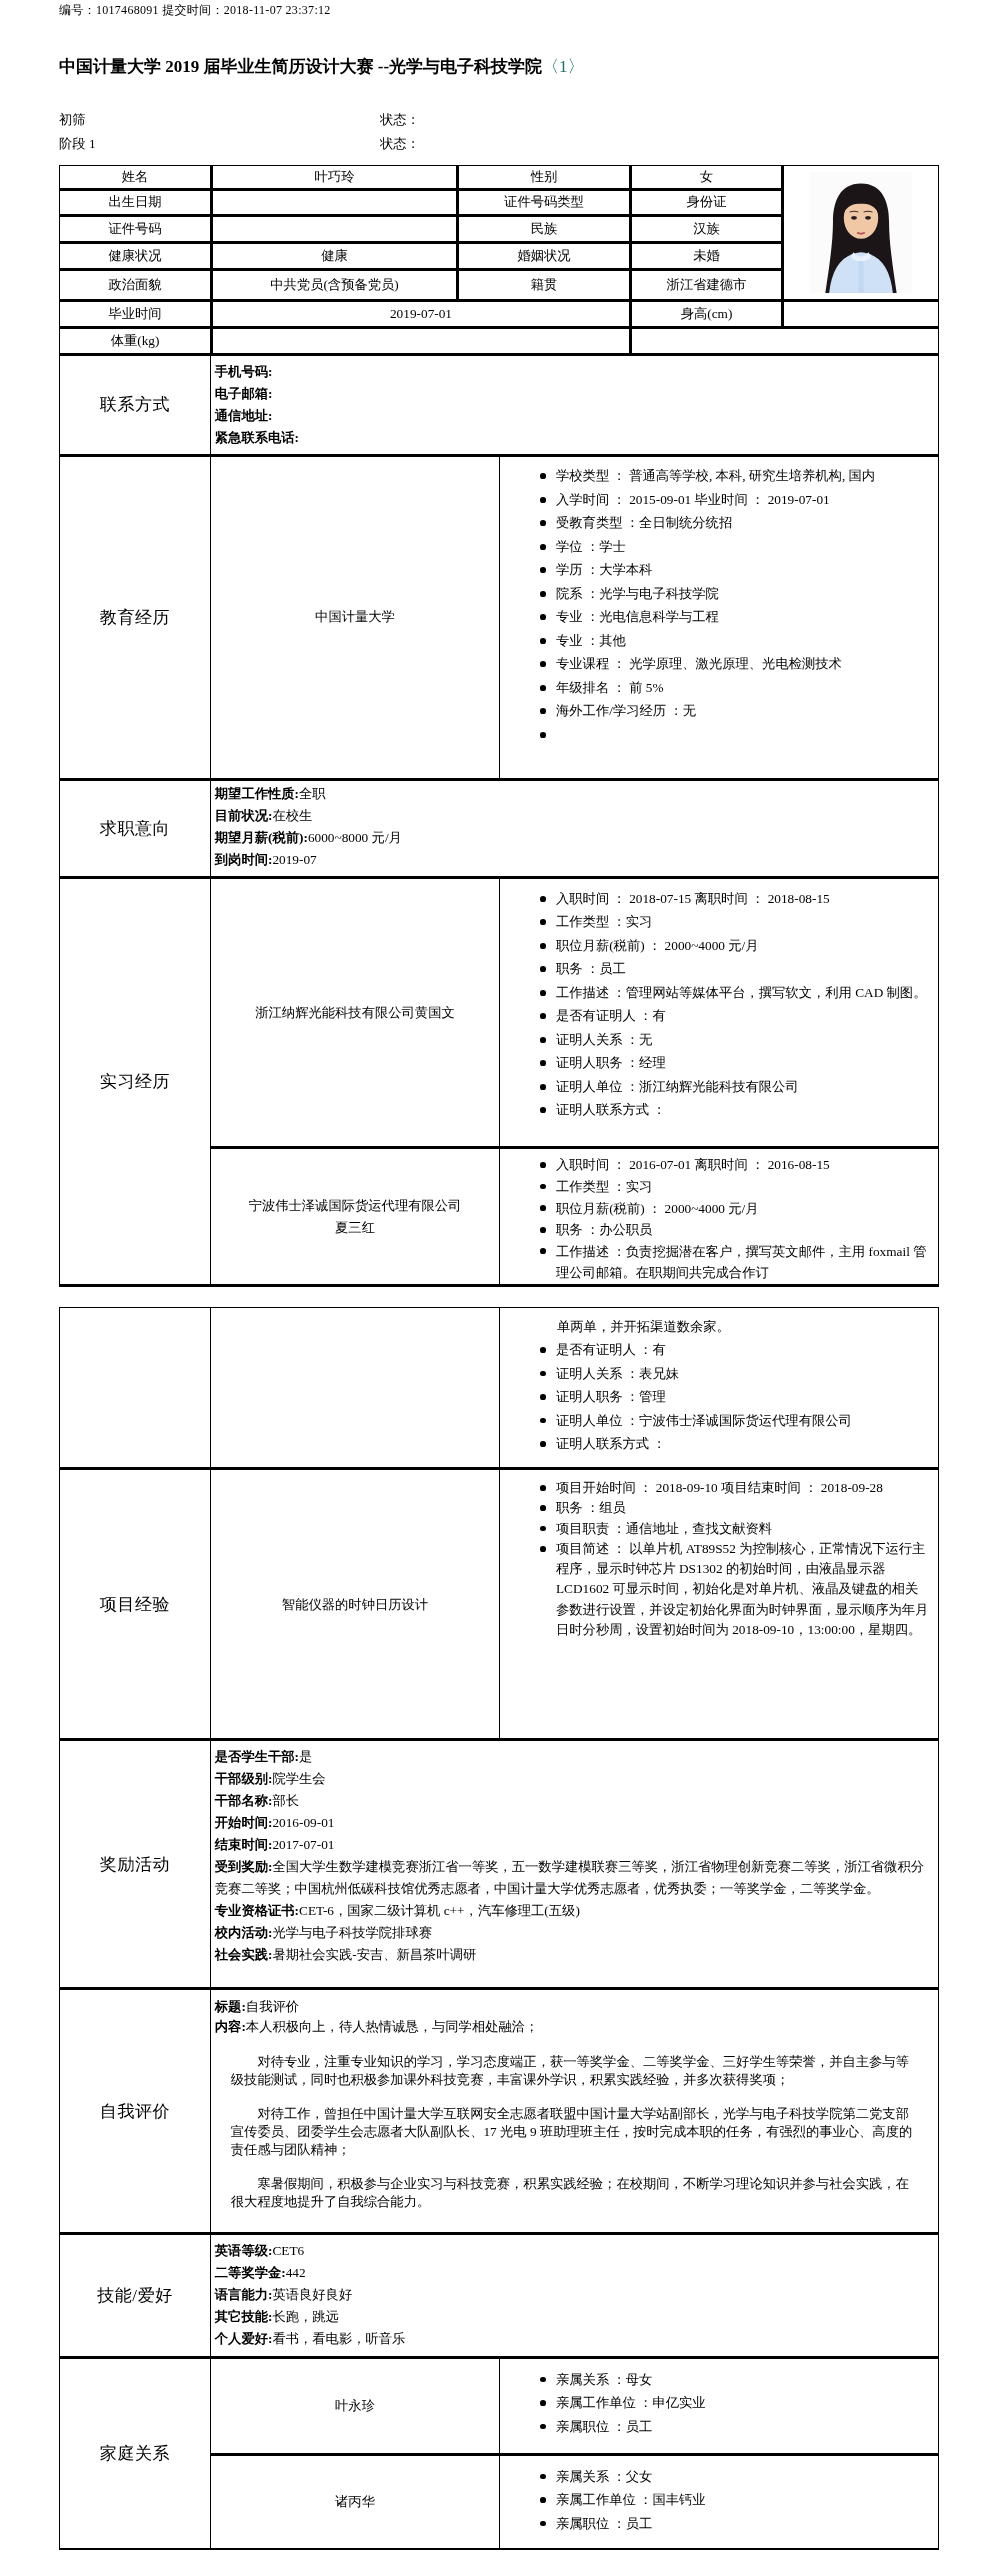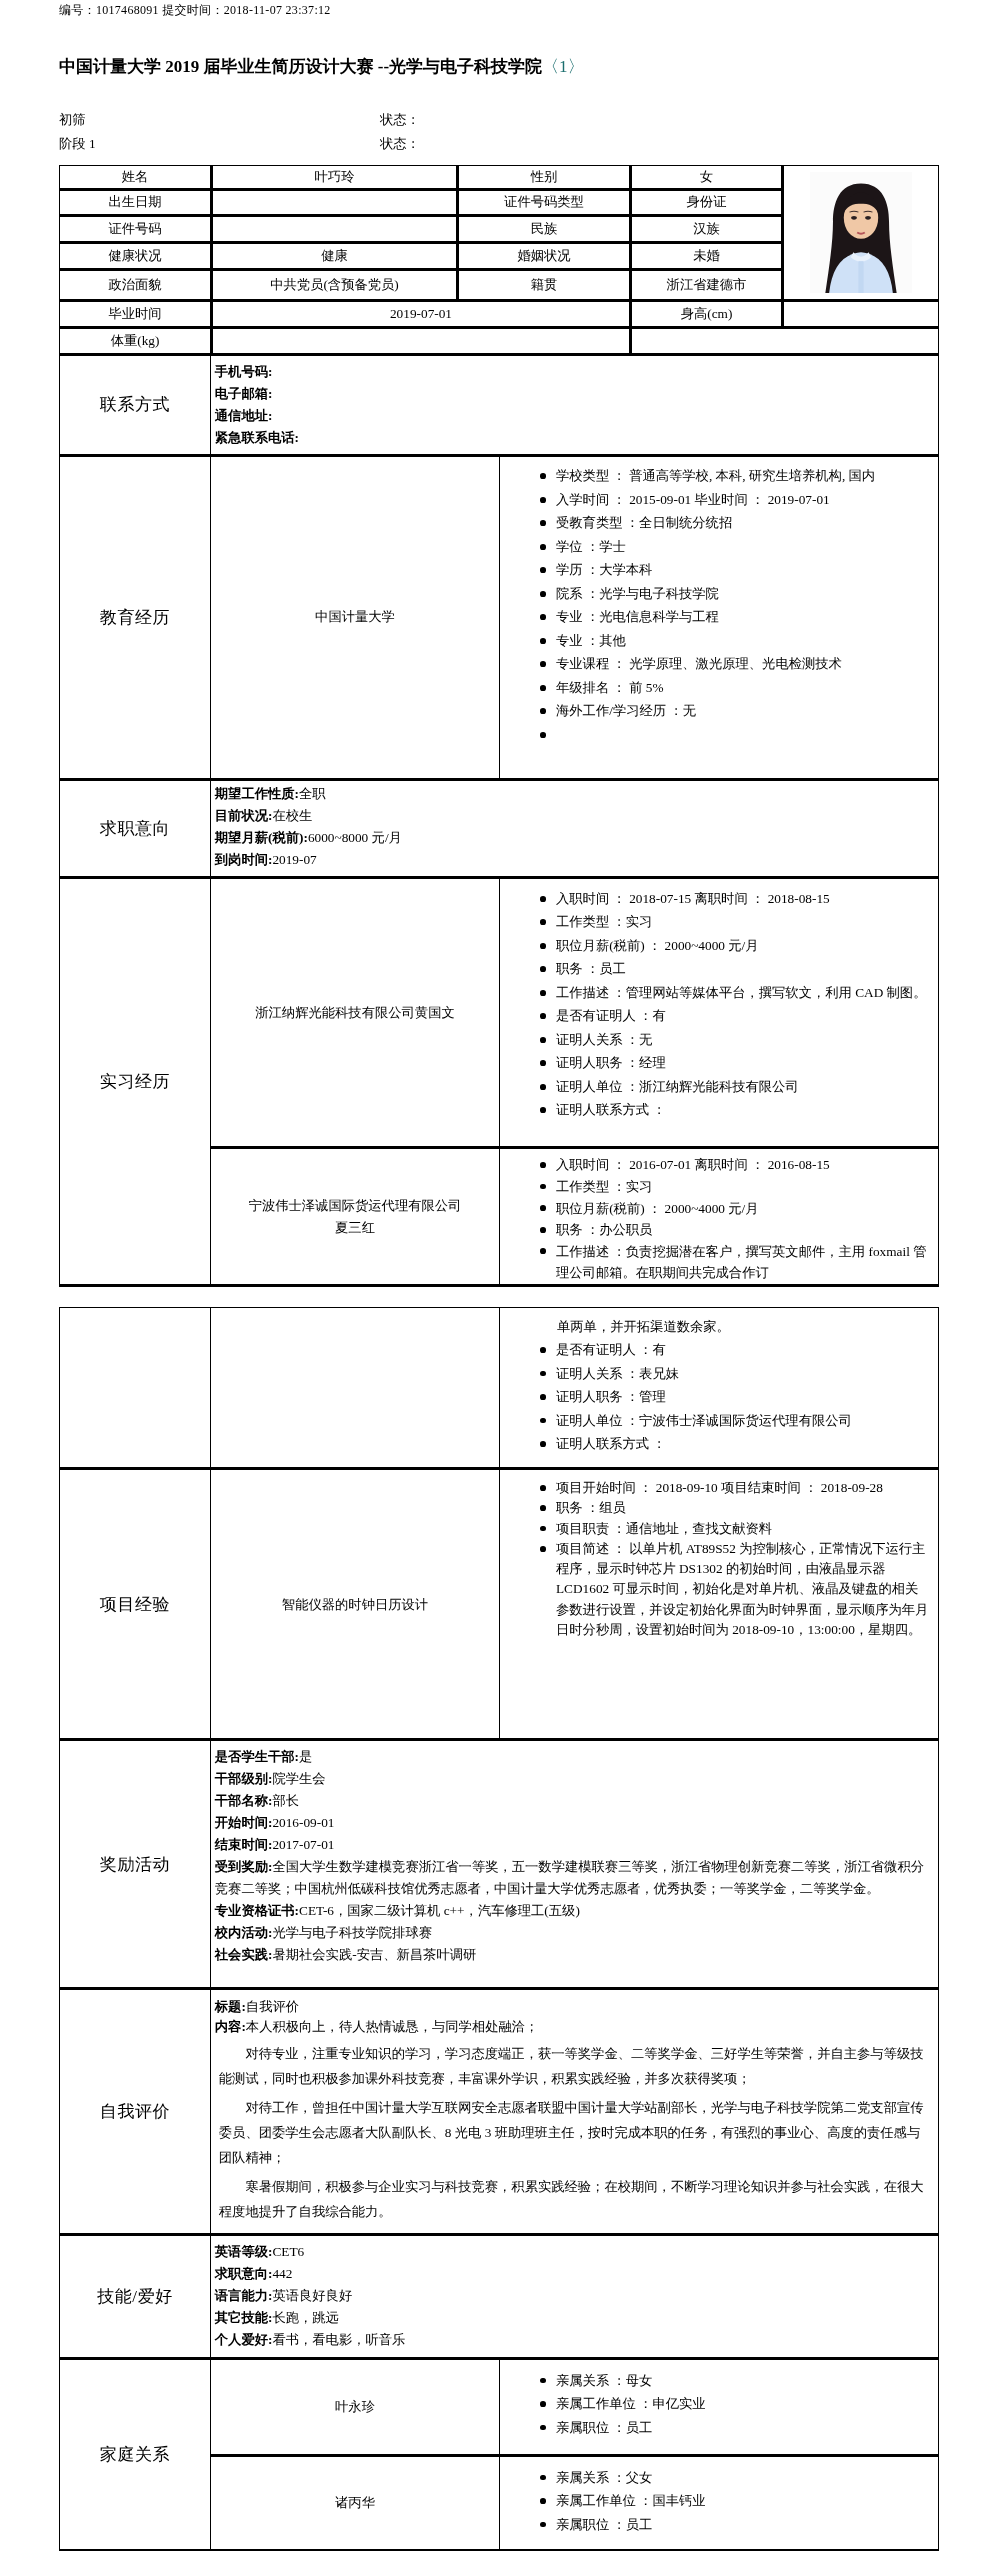--- a/index.html
+++ b/index.html
@@ -48,21 +48,21 @@
   .blist.proj li{line-height:20.3px;min-height:20.3px;}
   .blist.proj li::before{top:7px;}
   .cont-line{font-size:13.3px;line-height:23.5px;padding:6.3px 7.6px 0 57px;}
   
   .kvblock{padding:5.1px 6.3px 5.1px 3.8px;}
   .kv{font-size:13.3px;line-height:22px;}
   .kv b{font-weight:bold;}
   
   .evalblock{padding:6.3px 9px 5.1px 3.8px;}
   .evalblock .kv{line-height:20.3px;}
-  .para{margin:4px;text-indent:2em;font-size:13.3px;line-height:25px;}
+  .para{margin:16px;text-indent:2em;font-size:13.3px;line-height:18px;}
   
   .h-contact{min-height:91px;}
   .h-edu{min-height:321px;}
   .h-intent{min-height:89px;}
   .h-exp1{min-height:267px;}
   .h-exp2{height:137px;overflow:hidden;}
   .h-cont{min-height:159px;}
   .h-proj{min-height:268px;}
   .h-award{min-height:246px;}
   .h-eval{min-height:218px;}
@@ -359,37 +359,37 @@
         <div class="kv">
           <b>标题:</b><span>自我评价</span>
         </div>
         <div class="kv">
           <b>内容:</b><span>本人积极向上，待人热情诚恳，与同学相处融洽；</span>
         </div>
         <div>
 
             <p class="para">对待专业，注重专业知识的学习，学习态度端正，获一等奖学金、二等奖学金、三好学生等荣誉，并自主参与等级技能测试，同时也积极参加课外科技竞赛，丰富课外学识，积累实践经验，并多次获得奖项；</p>
 
-            <p class="para">对待工作，曾担任中国计量大学互联网安全志愿者联盟中国计量大学站副部长，光学与电子科技学院第二党支部宣传委员、团委学生会志愿者大队副队长、8 光电 3 班助理班主任，按时完成本职的任务，有强烈的事业心、高度的责任感与团队精神；</p>
+            <p class="para">对待工作，曾担任中国计量大学互联网安全志愿者联盟中国计量大学站副部长，光学与电子科技学院第二党支部宣传委员、团委学生会志愿者大队副队长、17 光电 9 班助理班主任，按时完成本职的任务，有强烈的事业心、高度的责任感与团队精神；</p>
 
             <p class="para">寒暑假期间，积极参与企业实习与科技竞赛，积累实践经验；在校期间，不断学习理论知识并参与社会实践，在很大程度地提升了自我综合能力。</p>
           </div>
       </div>
     </div>
 
     <div class="sec h-skill">
       <div class="cell-label">技能/爱好</div>
       <div class="cell-wide kvblock">
 
           <div class="kv">
             <b>英语等级:</b><span>CET6</span>
           </div>
 
           <div class="kv">
-            <b>求职意向:</b><span>442</span>
+            <b>二等奖学金:</b><span>442</span>
           </div>
 
           <div class="kv">
             <b>语言能力:</b><span>英语良好良好</span>
           </div>
 
           <div class="kv">
             <b>其它技能:</b><span>长跑，跳远</span>
           </div>
 

